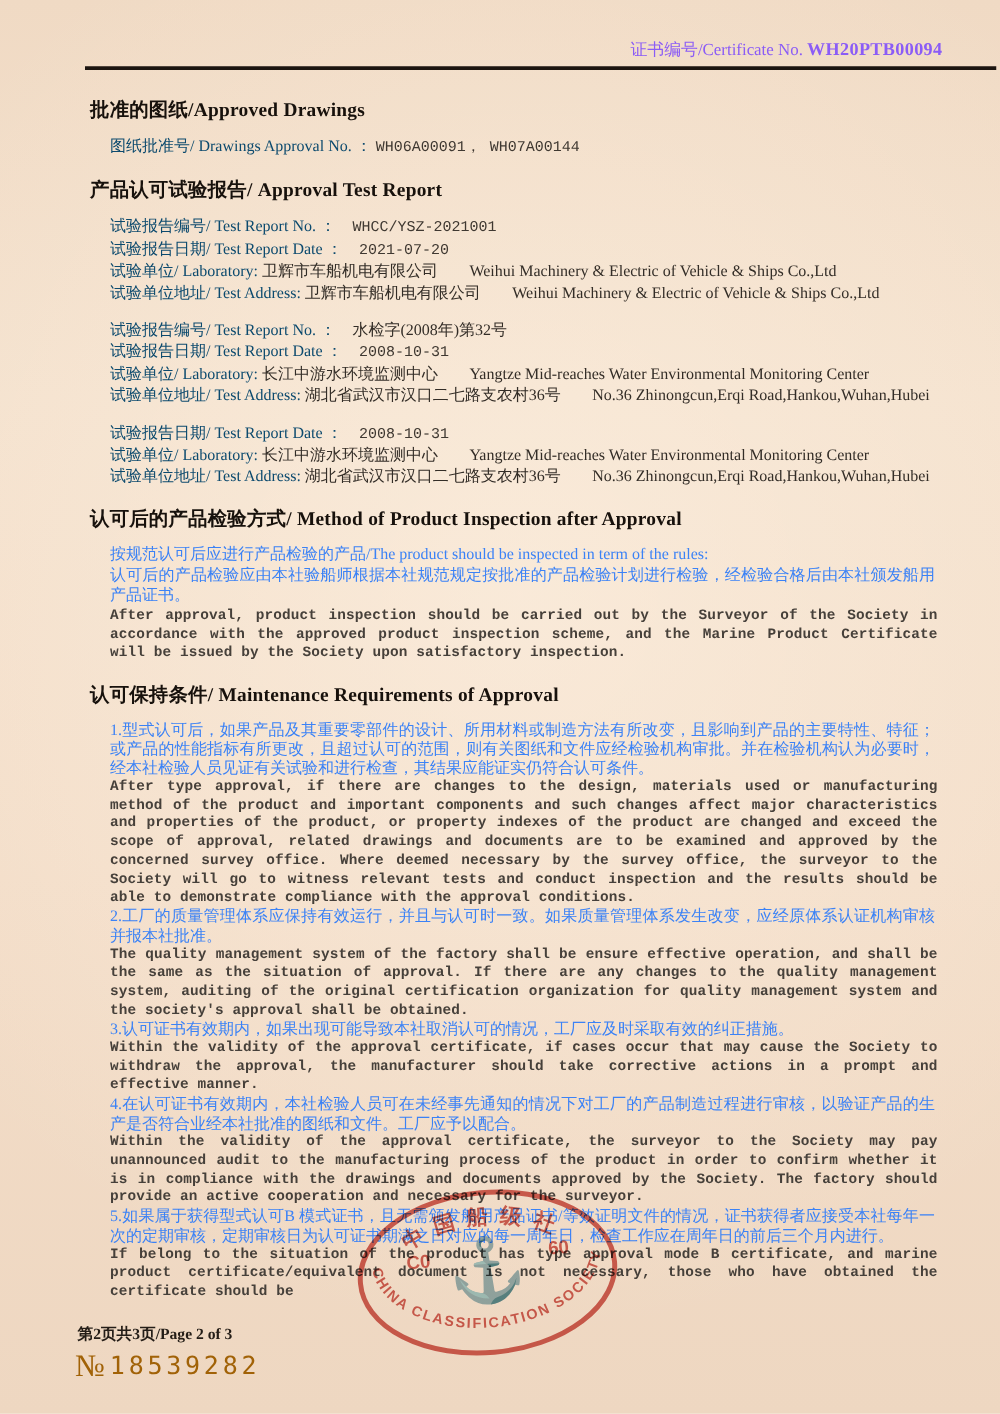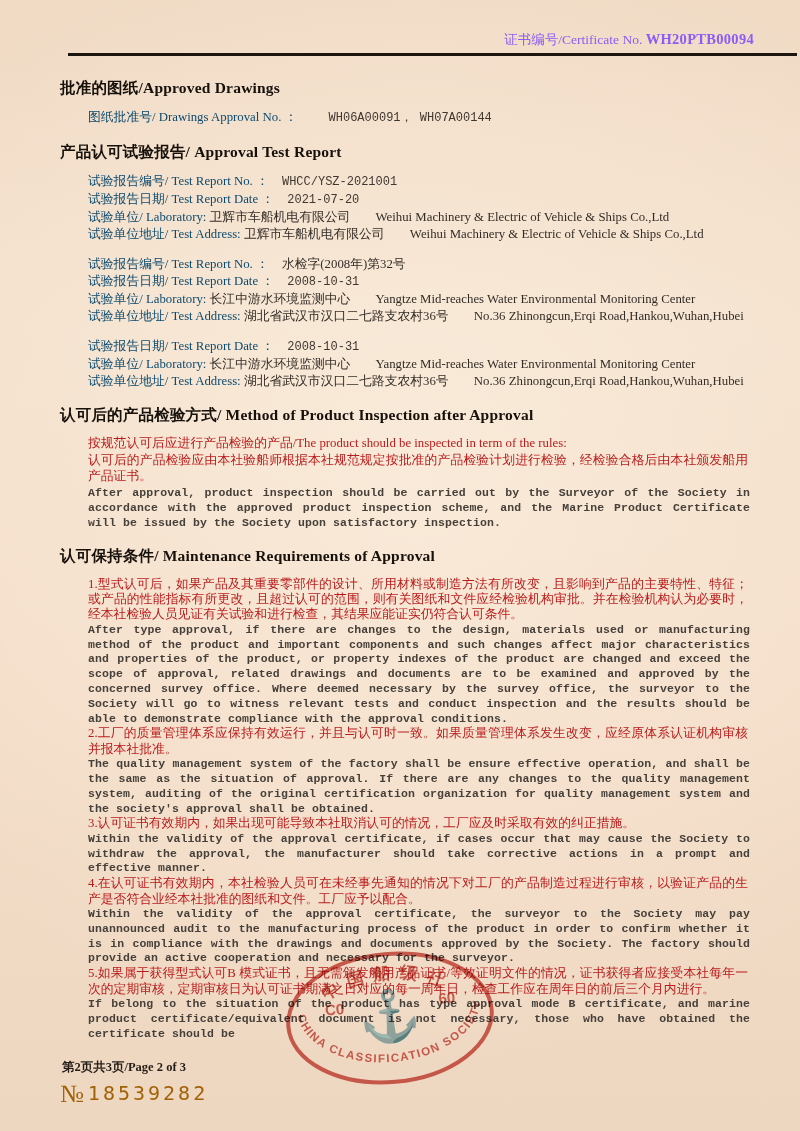--- a/index.html
+++ b/index.html
@@ -8,30 +8,30 @@
     font-family:"Liberation Serif", serif;
     background:
       radial-gradient(120% 85% at 52% 42%, rgba(255,244,230,.50), rgba(255,244,230,0) 62%),
       linear-gradient(180deg,#f0dac4 0%, #f4e1cd 28%, #f3ddc8 62%, #eed7c1 100%);
     color:#2d2722;
   }
   .cert-no-row{position:absolute;top:31px;right:46px;font-size:13.5px;color:#8b5cf6;}
   .cert-no-row b{font-size:14.5px;letter-spacing:.3px;}
   .rule{position:absolute;left:68px;right:3px;top:53px;height:2.5px;background:#1c1510;}
   .content{position:absolute;left:60px;top:78px;width:692px;}
-  h2.sec{font-size:15.5px;font-weight:bold;color:#17110c;margin:15px 0 10px 0;letter-spacing:.2px;}
+  h2.sec{font-size:15.5px;font-weight:bold;color:#17110c;margin:15px 0 10px 12px;letter-spacing:.2px;}
   h2.sec.first{margin-top:0;}
   .indent{margin-left:28px;}
   .kv-line{font-size:12.8px;line-height:17px;color:#332d27;}
   .kv-line .lbl{color:#0c4a6e;}
-  .mono{font-family:"Liberation Mono","DejaVu Sans Mono",monospace;font-size:12px;color:#3f3831;margin-left:28px;}
+  .mono{font-family:"Liberation Mono","DejaVu Sans Mono",monospace;font-size:12px;color:#3f3831;}
   .gap-s{margin-left:10px;}
   .gap-m{margin-left:22px;}
   .report{margin-left:28px;margin-bottom:13px;max-width:664px;}
-  .zh-para{margin-left:28px;font-size:12.8px;line-height:15.4px;color:#b91c1c;text-align:justify;max-width:660px;}
+  .zh-para{margin-left:28px;font-size:12.8px;line-height:15.4px;color:#3b82f6;text-align:justify;max-width:660px;}
   .en-para{margin-left:28px;font-family:"Liberation Mono","DejaVu Sans Mono",monospace;
     font-size:11.5px;line-height:14.8px;color:#46403a;text-align:justify;max-width:662px;letter-spacing:.1px;font-weight:bold;}
   .blk{margin-bottom:2px;}
   .footer-page{position:absolute;left:62px;top:1059px;font-size:12.5px;font-weight:bold;color:#241d17;}
   .serial{position:absolute;left:60px;top:1080px;color:#a16207;}
   .serial .pfx{font-size:25px;font-family:"Liberation Serif",serif;}
   .serial .num{font-family:"DejaVu Sans Mono",monospace;font-size:20px;letter-spacing:3px;vertical-align:2px;}
   .stamp{position:absolute;left:282px;top:942px;transform:rotate(-5deg);opacity:.82;mix-blend-mode:multiply;}
 </style>
 </head>

